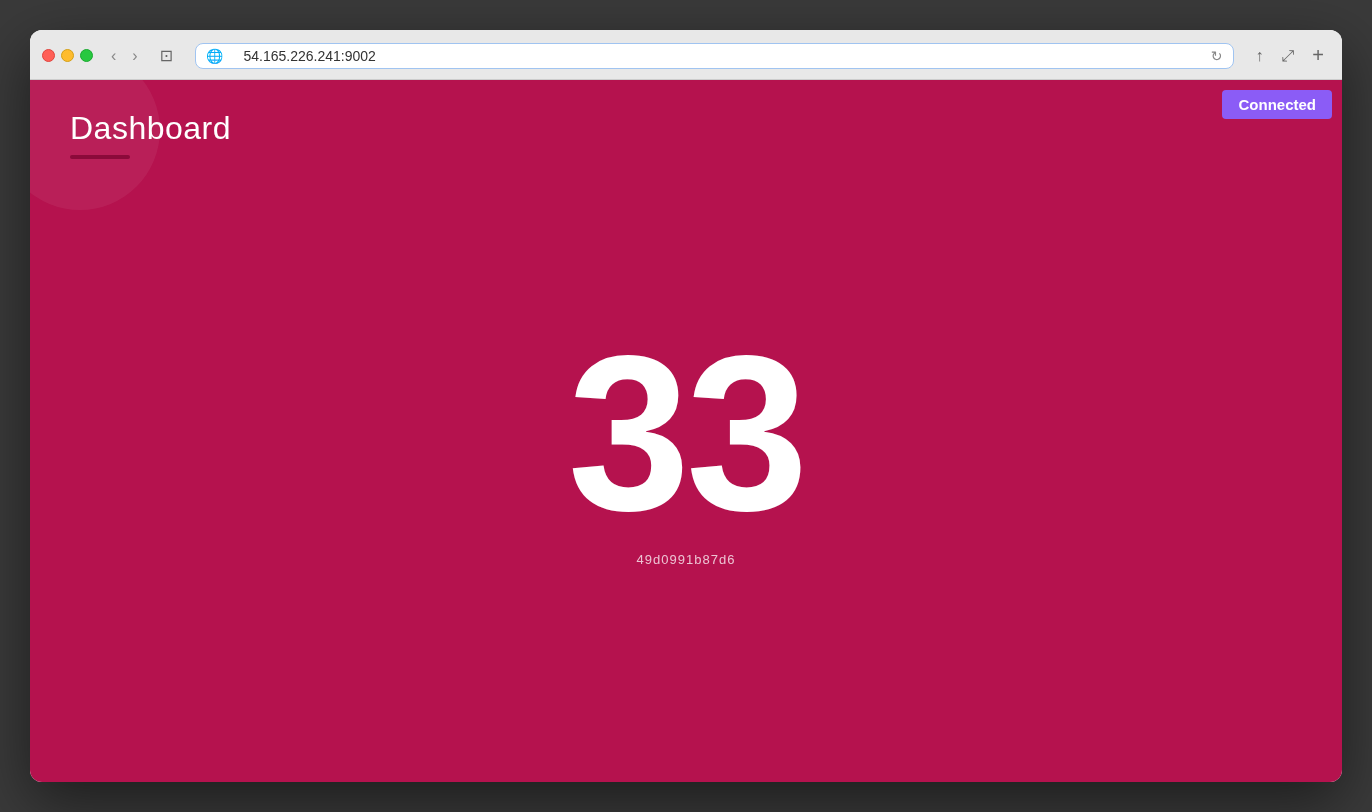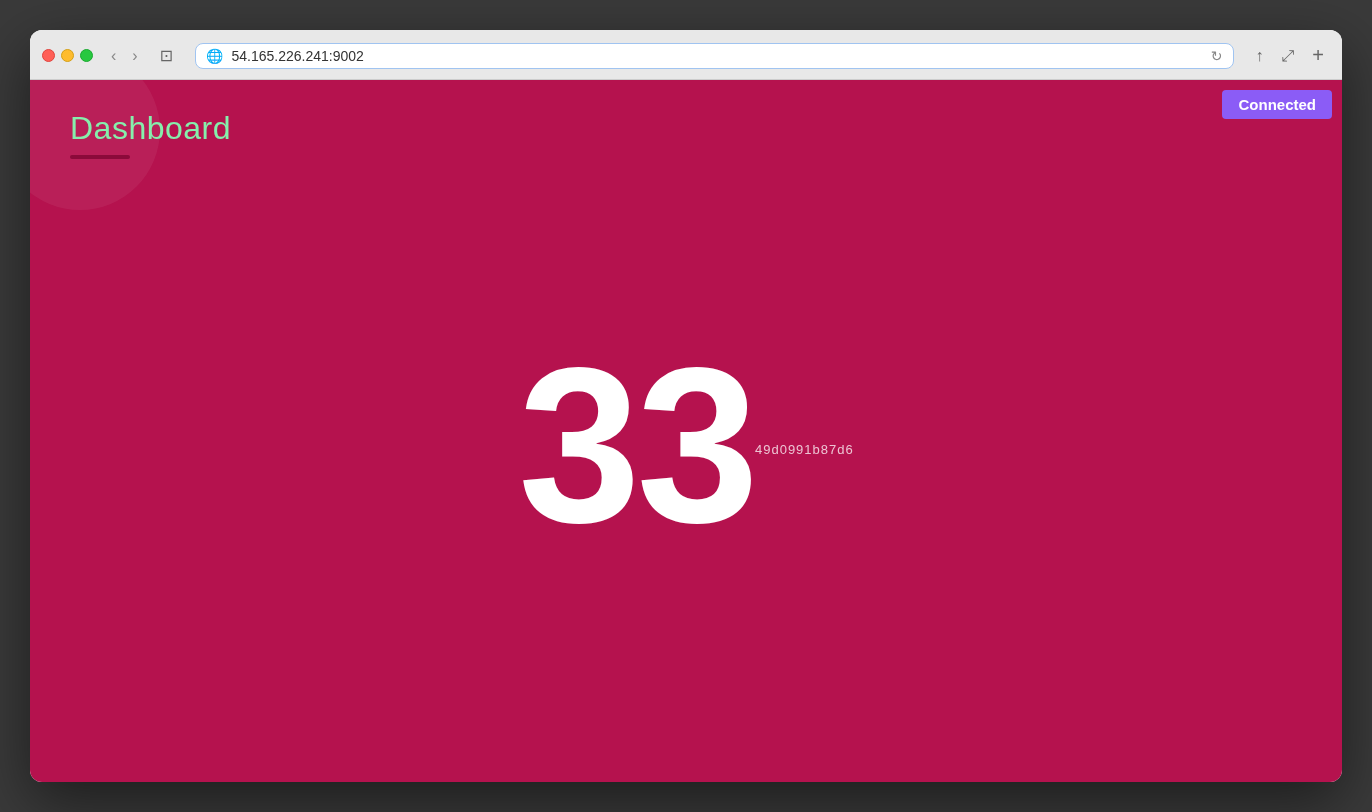--- a/index.html
+++ b/index.html
@@ -98,20 +98,21 @@
       font-size: 14px;
     }
 
     .address-bar {
       flex: 1;
       border: none;
       outline: none;
       font-size: 14px;
       color: #333;
       background: transparent;
+      margin-left: 12px;
     }
 
     .reload-btn {
       background: none;
       border: none;
       cursor: pointer;
       color: #888;
       font-size: 14px;
       padding: 0;
     }
@@ -178,39 +179,39 @@
       top: 0;
       left: 0;
       right: 0;
       bottom: 0;
       display: flex;
       flex-direction: column;
       padding: 30px 40px;
     }
 
     .page-title {
-      color: #86efac;
+      color: #ffffff;
       font-size: 32px;
       font-weight: 400;
       letter-spacing: 0.5px;
       margin-bottom: 8px;
     }
 
     .title-underline {
       width: 60px;
       height: 4px;
       background: #8b0a3a;
       border-radius: 2px;
       margin-bottom: 20px;
     }
 
     .main-number-container {
       flex: 1;
       display: flex;
-      flex-direction: row;
+      flex-direction: column;
       justify-content: center;
       align-items: center;
       margin-top: -40px;
     }
 
     .main-number {
       color: #fff;
       font-size: 220px;
       font-weight: 700;
       line-height: 1;

